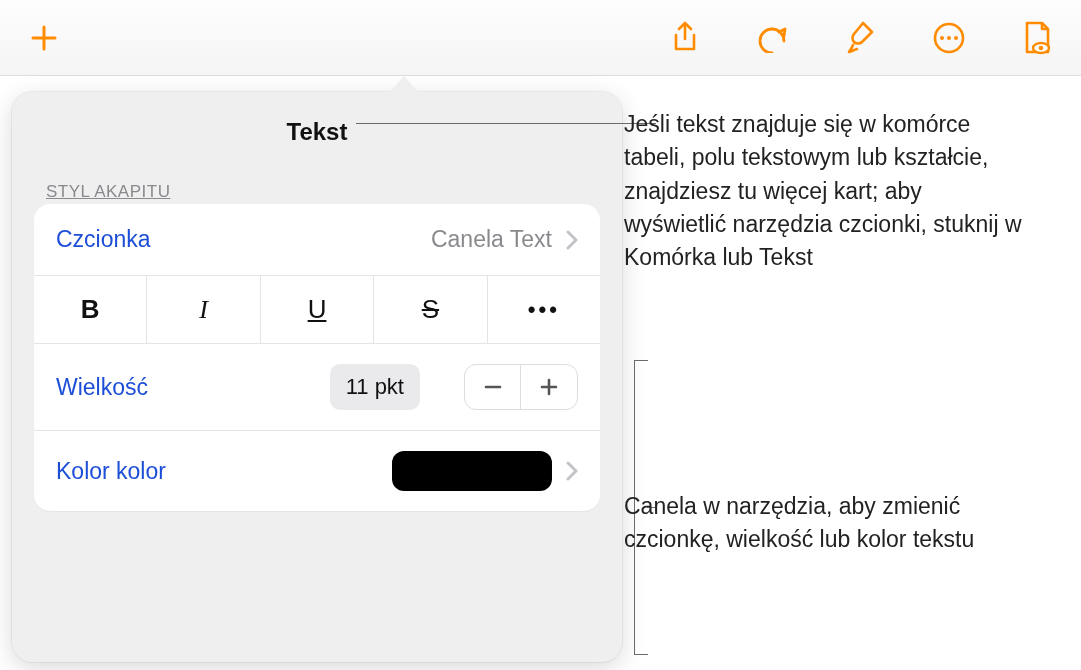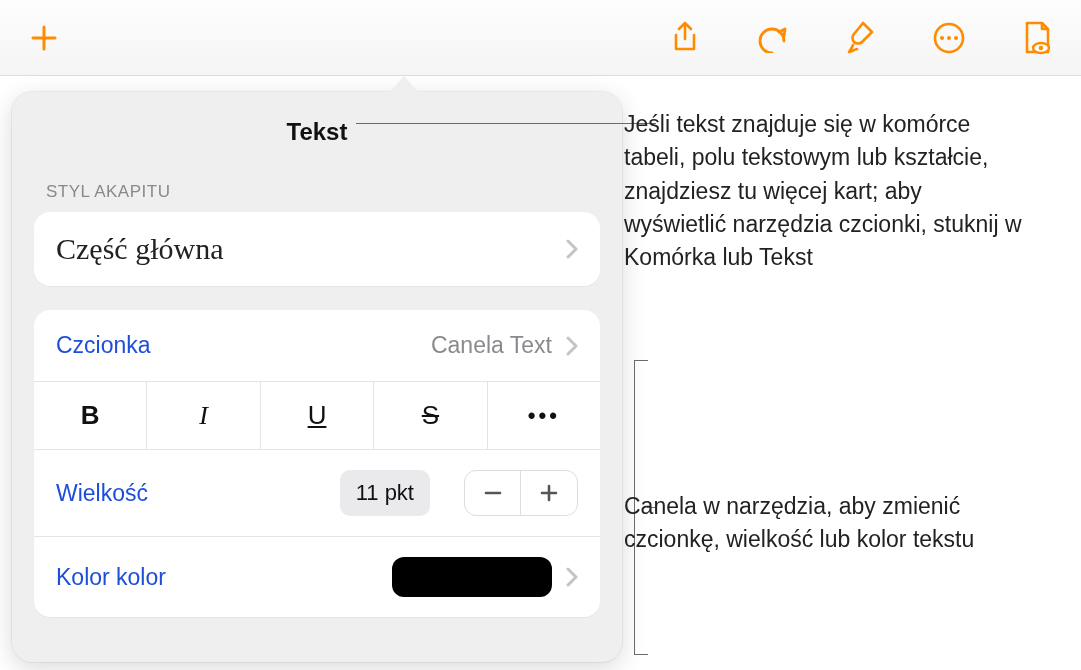--- a/index.html
+++ b/index.html
@@ -57,22 +57,23 @@
     text-align: center;
     font-size: 24px;
     font-weight: 600;
     padding: 20px 0 36px;
     color: #111;
   }
   .section-label {
     font-size: 17px;
     color: #8a8a8e;
     letter-spacing: 0.5px;
-    padding: 0 34px 10px;
+    padding: 0 34px 2px;
     text-transform: uppercase;
+    text-decoration: underline;
   }
   .card {
     background: #fff;
     margin: 0 22px 24px;
     border-radius: 16px;
     box-shadow: 0 1px 1px rgba(0,0,0,0.04);
   }
   .row {
     display: flex;
     align-items: center;
@@ -114,21 +115,21 @@
   .bius-btn.italic { font-style: italic; font-family: Georgia, serif; }
   .bius-btn.underline { text-decoration: underline; }
   .bius-btn.strike { text-decoration: line-through; }
   .size-value {
     background: #eaeaec;
     border-radius: 10px;
     padding: 10px 16px;
     font-size: 22px;
     color: #111;
     margin-left: auto;
-    margin-right: 16px;
+    margin-right: 26px;
   }
   .stepper {
     display: flex;
     border: 1px solid #ddd;
     border-radius: 12px;
     overflow: hidden;
     height: 46px;
   }
   .stepper div {
     width: 56px;
@@ -217,30 +218,20 @@
       </svg>
   </div>
 </div>
 <div class="arrow-down"></div>
 
 <div class="panel">
   <div class="panel-title">Tekst</div>
 
   <div class="section-label">STYL AKAPITU</div>
 
-  <div class="card">
-    <div class="row">
-      <div class="paragraph-style">Część główna</div>
-      <div class="chevron">
-        <svg width="12" height="20" viewBox="0 0 12 20">
-            <path d="M2 2l8 8-8 8" stroke="#c4c4c8" stroke-width="3" fill="none" stroke-linecap="round" stroke-linejoin="round"></path>
-          </svg>
-      </div>
-    </div>
-  </div>
 
   <div class="card">
     <div class="row">
       <div class="row-label">Czcionka</div>
       <div class="row-value">Canela Text</div>
       <div class="chevron">
         <svg width="12" height="20" viewBox="0 0 12 20">
             <path d="M2 2l8 8-8 8" stroke="#c4c4c8" stroke-width="3" fill="none" stroke-linecap="round" stroke-linejoin="round"></path>
           </svg>
       </div>

